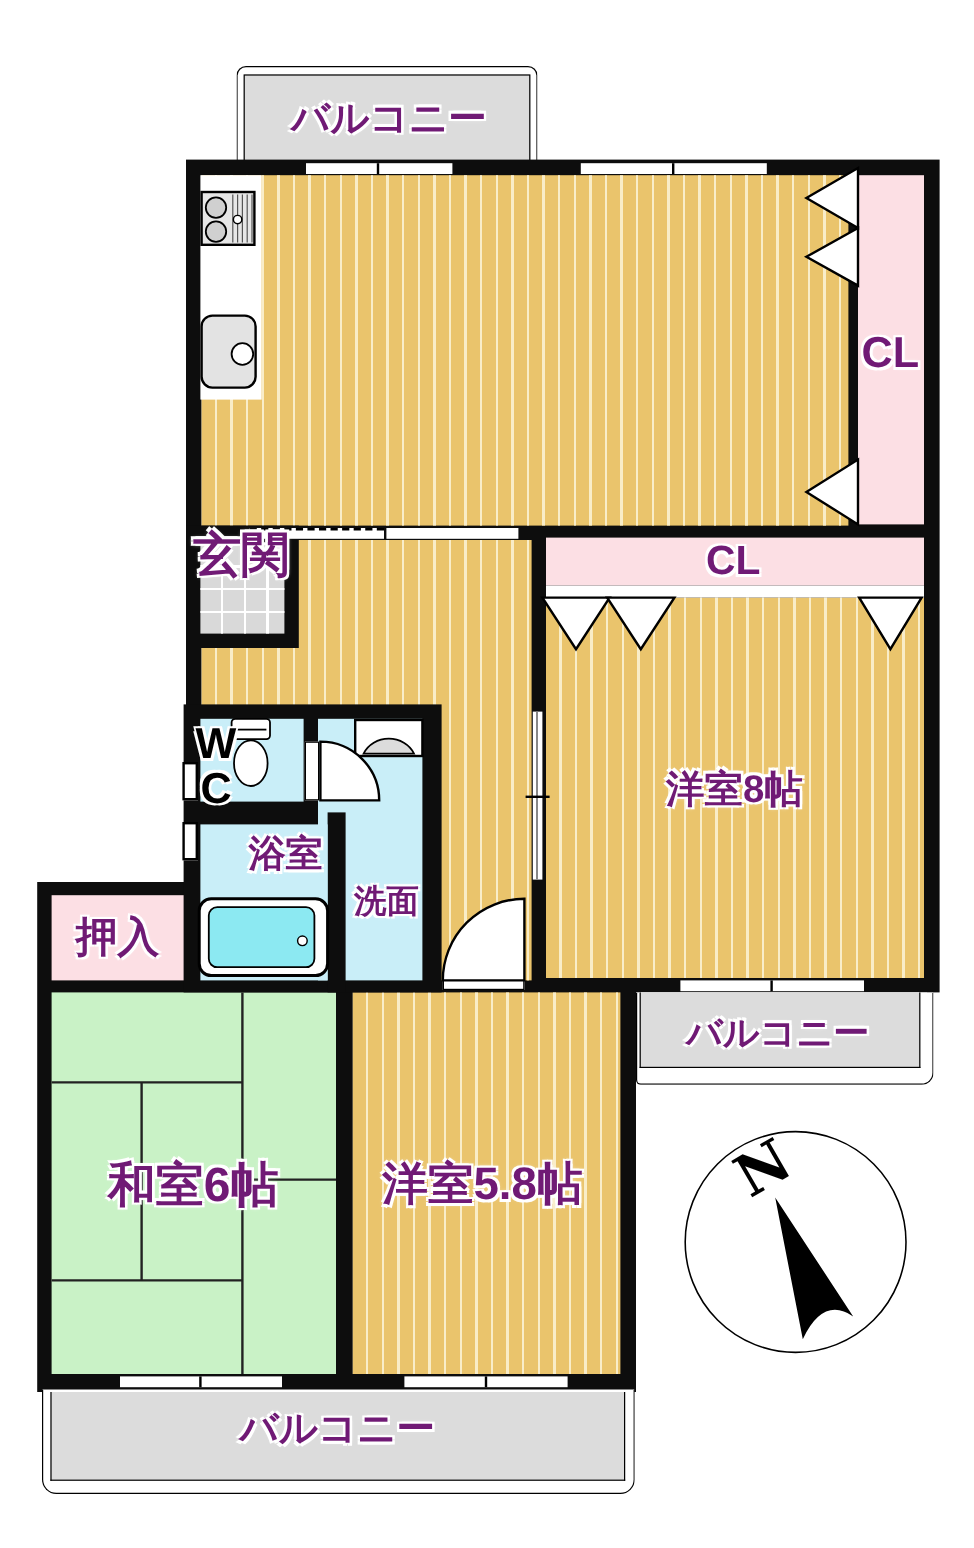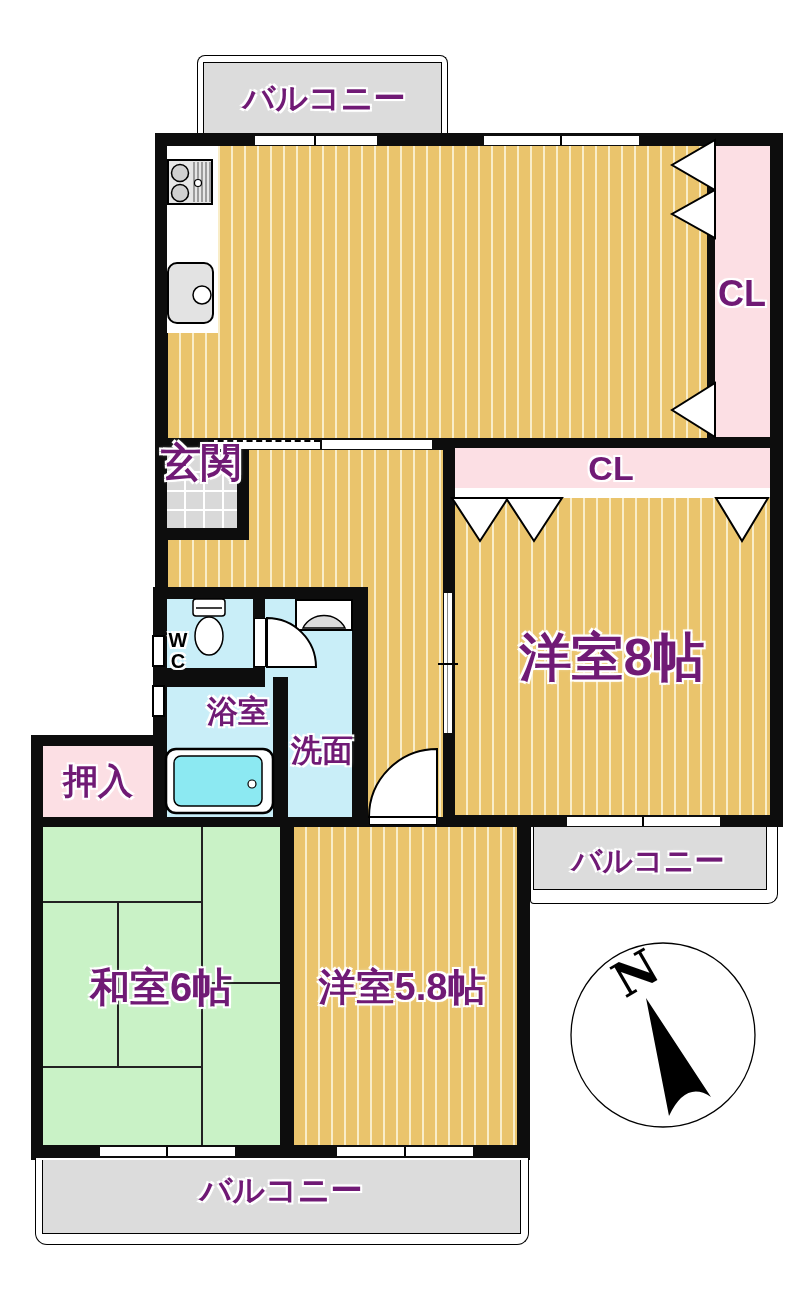--- a/index.html
+++ b/index.html
@@ -170,23 +170,23 @@
       <circle cx="663" cy="1035" r="92" fill="#fff" stroke="#000" stroke-width="1.3"></circle>
       <path d="M646,998 L669,1116 Q686,1080 711,1097 Z" fill="#000"></path>
       <text x="636" y="990" font-size="48" font-weight="bold" text-anchor="middle" transform="rotate(-30 636 974)">N</text>
     </g>
   </svg>
 
   <div class="lbl" style="left:324px;top:99px;font-size:32px;">バルコニー</div>
   <div class="lbl" style="left:742px;top:294px;font-size:36px;">CL</div>
   <div class="lbl" style="left:201px;top:462px;font-size:40px;">玄関</div>
   <div class="lbl" style="left:611px;top:468px;font-size:34px;">CL</div>
-  <div class="lbl" style="left:612px;top:658px;font-size:52px;">洋室8帖</div>
-  <div class="lbl-wc" style="left:163px;top:630px;font-size:20px;">WC</div>
+  <div class="lbl" style="left:612px;top:658px;font-size:32px;">洋室8帖</div>
+  <div class="lbl-wc" style="left:163px;top:601px;font-size:36px;text-align:right;">WC</div>
   <div class="lbl" style="left:222px;top:712px;font-size:31px;margin-left:16px;">浴室</div>
-  <div class="lbl" style="left:322px;top:751px;font-size:31px;">洗面</div>
+  <div class="lbl" style="left:322px;top:751px;font-size:27px;">洗面</div>
   <div class="lbl" style="left:98px;top:781px;font-size:35px;text-align:right;">押入</div>
   <div class="lbl" style="left:161px;top:987px;font-size:40px;">和室6帖</div>
   <div class="lbl" style="left:402px;top:987px;font-size:38px;">洋室5.8帖</div>
   <div class="lbl" style="left:648px;top:861px;font-size:30px;">バルコニー</div>
   <div class="lbl" style="left:281px;top:1191px;font-size:32px;">バルコニー</div>
 
 </div>
 
 </body></html>

